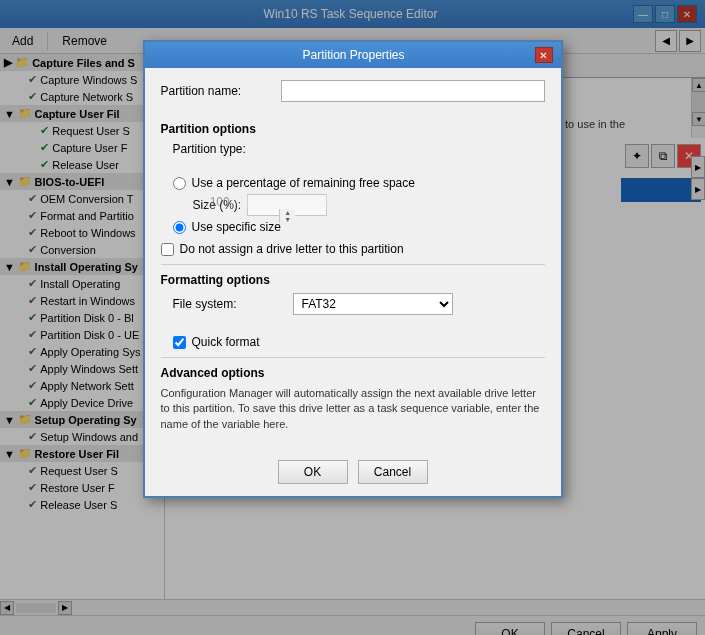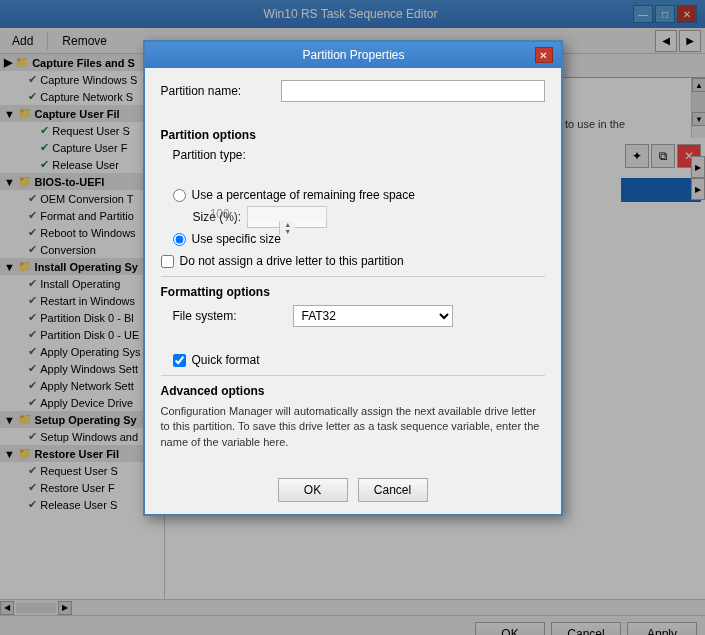--- a/index.html
+++ b/index.html
@@ -226,21 +226,21 @@
       cursor: pointer;
       display: flex; align-items: center; justify-content: center;
       font-size: 10px;
     }
     .modal-body {
       padding: 12px 16px;
     }
     .field-row {
       display: flex;
       align-items: center;
-      margin-bottom: 26px;
+      margin-bottom: 20px;
     }
     .field-label {
       width: 120px;
       font-size: 12px;
     }
     .field-input {
       flex: 1;
       height: 22px;
       border: 1px solid #aaa;
       background: white;

